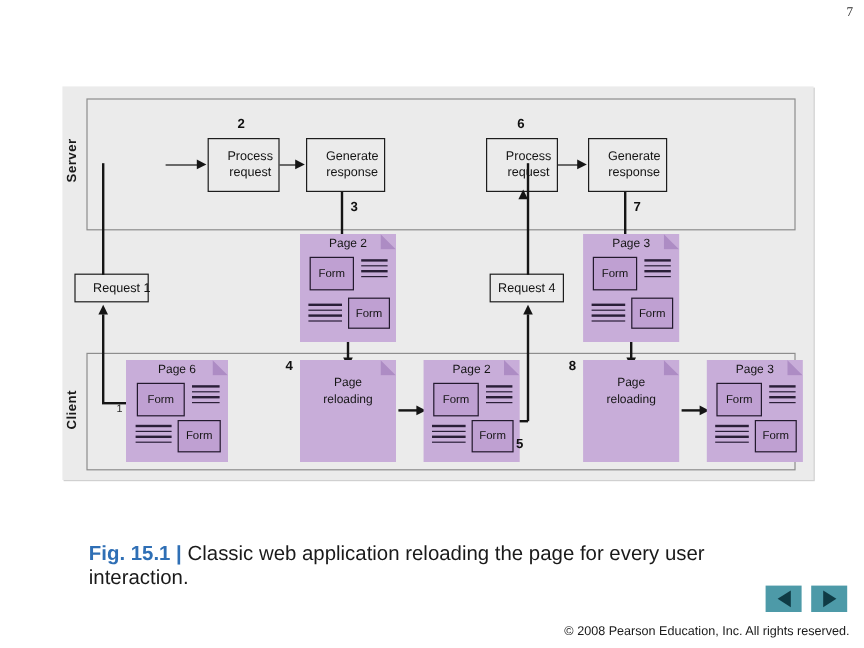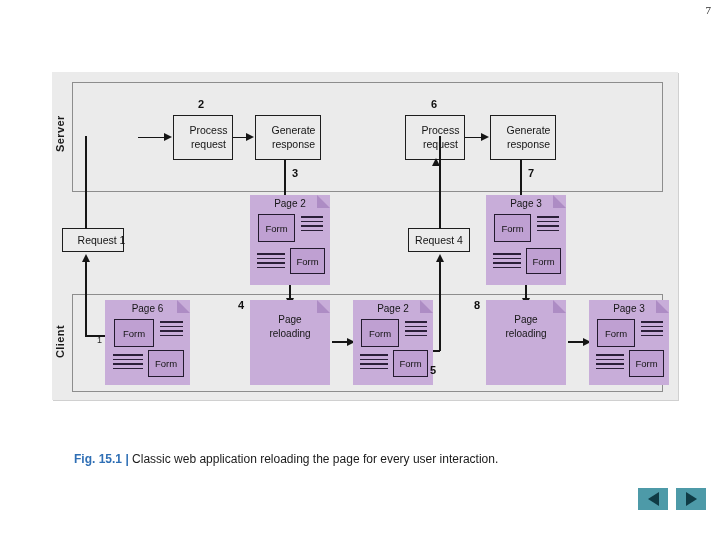--- a/index.html
+++ b/index.html
@@ -125,21 +125,21 @@
   .arrowR,.arrowL,.arrowU,.arrowD{
     position:absolute;width:0;height:0;
   }
   .arrowR{border-top:4.5px solid transparent;border-bottom:4.5px solid transparent;border-left:8px solid #151515;}
   .arrowU{border-left:4.5px solid transparent;border-right:4.5px solid transparent;border-bottom:8px solid #151515;}
   .arrowD{border-left:4.5px solid transparent;border-right:4.5px solid transparent;border-top:8px solid #151515;}
 
   
   .caption{
     position:absolute;left:74px;top:452px;width:600px;
-    font-size:12px;color:#1a1a1a;
+    font-size:17px;color:#1a1a1a;
   }
   .caption .figlabel{color:#2f6fb5;font-weight:bold;}
   .caption .bar{color:#2f6fb5;font-weight:bold;}
 
   
   .copyright{
     position:absolute;right:12px;bottom:8px;
     font-size:10.5px;color:#1a1a1a;
   }
   .navbtns{
@@ -379,14 +379,15 @@
 
   <div class="navbtns">
     <div class="navbtn">
       <span class="tri-l"></span>
     </div>
     <div class="navbtn">
       <span class="tri-r"></span>
     </div>
   </div>
 
+  <div class="copyright">© 2008 Pearson Education, Inc.  All rights reserved.</div>
 
 </div>
 
 </body></html>

